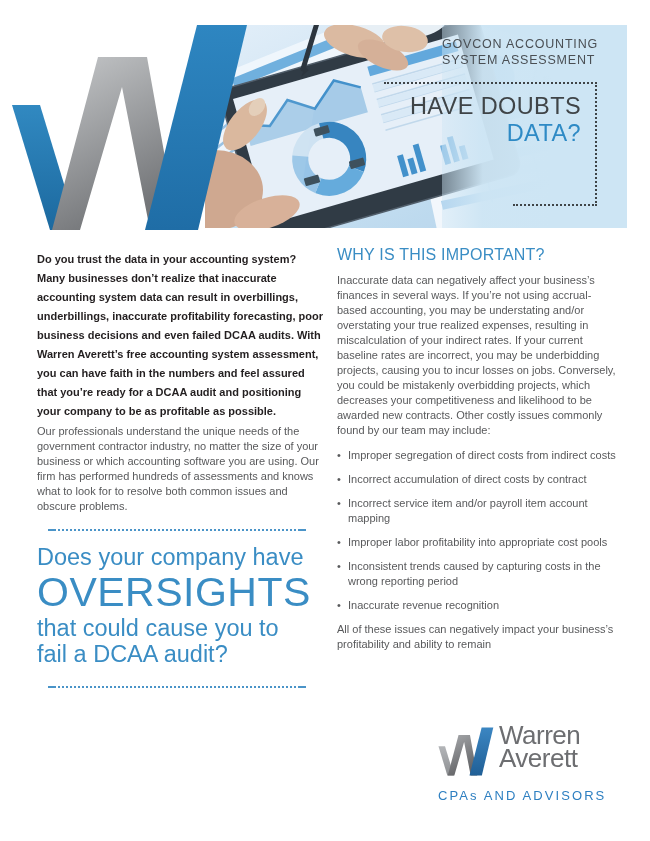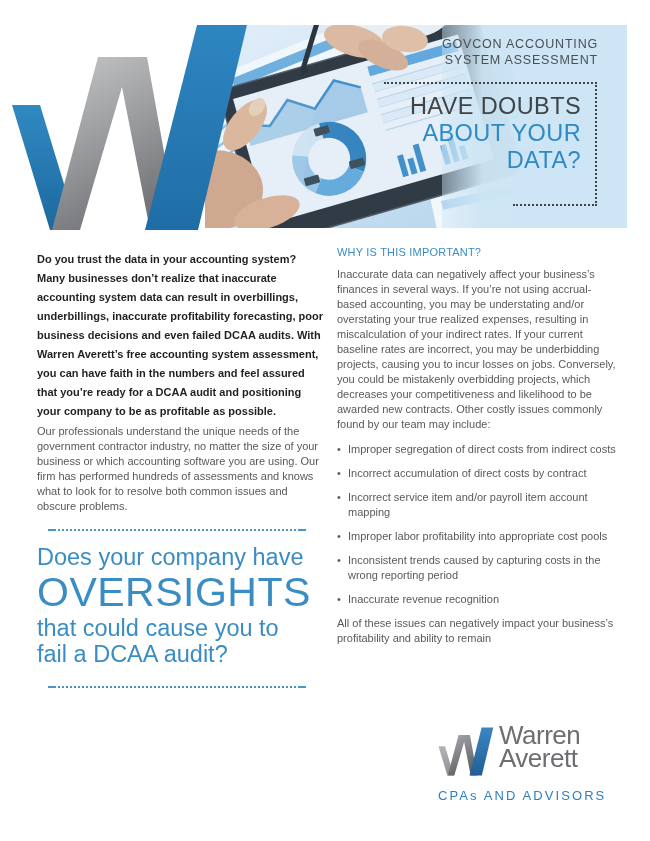--- a/index.html
+++ b/index.html
@@ -5,21 +5,21 @@
   html,body{margin:0;padding:0;background:#ffffff;}
   body{width:650px;height:841px;font-family:"Liberation Sans",sans-serif;}
   .page{position:relative;width:650px;height:841px;background:#fff;overflow:hidden;}
 
   
   .w-logo{position:absolute;left:10px;top:25px;width:240px;height:205px;z-index:3;}
   .hero-photo{position:absolute;left:205px;top:25px;width:422px;height:203px;overflow:hidden;z-index:1;}
   .hero-photo svg.scene{position:absolute;left:0;top:0;}
   .hero-panel{position:absolute;top:0;bottom:0;left:237px;right:0;
     background:linear-gradient(90deg, rgba(205,229,244,0.45) 0%, rgba(205,229,244,0.96) 22%, #cde5f4 60%);}
-  .hero-kicker{position:absolute;top:11px;right:29px;text-align:right;
+  .hero-kicker{position:absolute;top:11px;right:29px;
     font-size:12.5px;line-height:16px;letter-spacing:0.8px;color:#4a4f54;}
   .doubts-box{position:absolute;left:179px;top:57px;width:213px;height:124px;box-sizing:border-box;
     border-top:2px dotted #3f4447;border-right:2px dotted #3f4447;
     text-align:right;padding:9px 14px 0 0;}
   .doubts-box::after{content:"";position:absolute;right:-2px;bottom:0;width:84px;border-top:2px dotted #3f4447;}
   .doubt-line{display:block;font-size:23.5px;line-height:27px;font-weight:300;letter-spacing:0.4px;}
   .doubt-dark{color:#3f4447;}
   .doubt-blue{color:#2e8ac5;}
 
   
@@ -29,21 +29,21 @@
   .dotted-rule{position:relative;height:0;border-top:2px dotted #4a94c8;margin:15px 0 0 13px;width:254px;}
   .dotted-rule::before,.dotted-rule::after{content:"";position:absolute;top:-2px;width:7px;height:2px;background:#4a94c8;}
   .dotted-rule::before{left:-2px;}
   .dotted-rule::after{right:-2px;}
   .question{margin:13px 0 0;color:#3a8dc4;font-weight:300;}
   .q-line{display:block;font-size:23.5px;line-height:26px;}
   .q-big{display:block;font-size:41px;line-height:45px;letter-spacing:0.5px;}
   .rule-bottom{margin-top:19px;}
 
   .col-right{position:absolute;left:337px;top:246px;width:281px;z-index:2;}
-  .why-heading{margin:0;font-size:11px;font-weight:400;color:#3a8dc4;letter-spacing:0.2px;}
+  .why-heading{margin:0;font-size:16px;font-weight:400;color:#3a8dc4;letter-spacing:0.2px;}
   .col-right .body-text{margin-top:9px;}
   .bullets{list-style:none;margin:10px 0 0;padding:0;}
   .bullets li{position:relative;padding-left:11px;font-size:11px;line-height:15px;color:#58595b;margin-bottom:9px;}
   .bullets li::before{content:"\2022";position:absolute;left:0;top:0;color:#58595b;}
   .closing{margin-top:7px;}
 
   
   .footer-logo{position:absolute;left:438px;top:724px;width:182px;z-index:2;}
   .logo-row{display:flex;align-items:flex-start;}
   .logo-mark{width:56px;height:49px;margin:3px 5px 0 0;flex:none;}
@@ -228,21 +228,20 @@
 
     <div class="hero-panel"></div>
 
     <div class="hero-kicker">
       <span>GOVCON ACCOUNTING</span><br>
       <span>SYSTEM ASSESSMENT</span>
     </div>
 
     <div class="doubts-box">
       <span class="doubt-line doubt-dark">HAVE DOUBTS</span>
-      <span class="doubt-line doubt-blue">ABOUT YOUR</span>
       <span class="doubt-line doubt-blue">DATA?</span>
     </div>
   </div>
 
   <section class="col-left">
     <p class="intro">Do you trust the data in your accounting system? Many businesses don’t realize that inaccurate accounting system data can result in overbillings, underbillings, inaccurate profitability forecasting, poor business decisions and even failed DCAA audits. With Warren Averett’s free accounting system assessment, you can have faith in the numbers and feel assured that you’re ready for a DCAA audit and positioning your company to be as profitable as possible.</p>
     <p class="body-text">Our professionals understand the unique needs of the government contractor industry, no matter the size of your business or which accounting software you are using. Our firm has performed hundreds of assessments and knows what to look for to resolve both common issues and obscure problems.</p>
     <div class="dotted-rule"></div>
     <h2 class="question">
       <span class="q-line">Does your company have</span>

